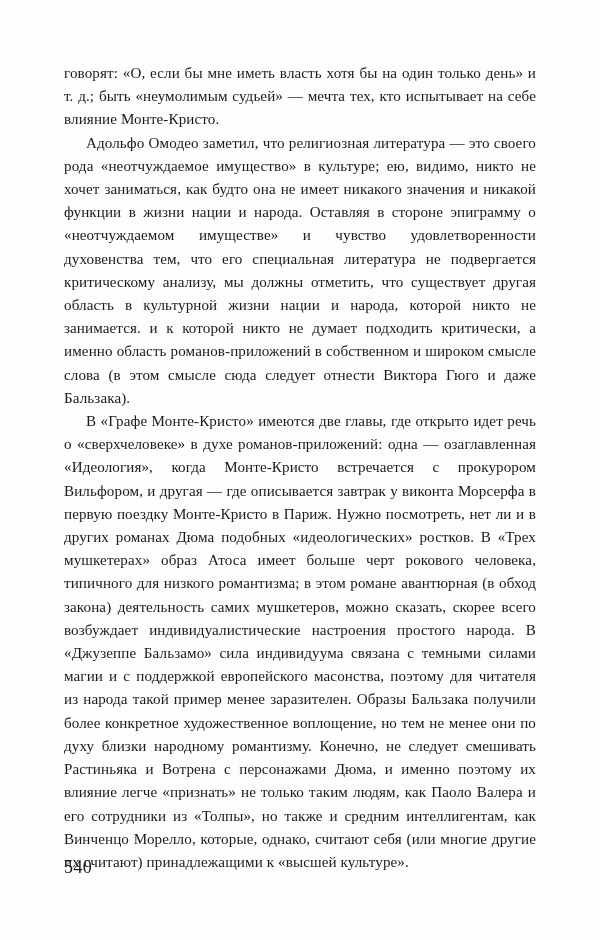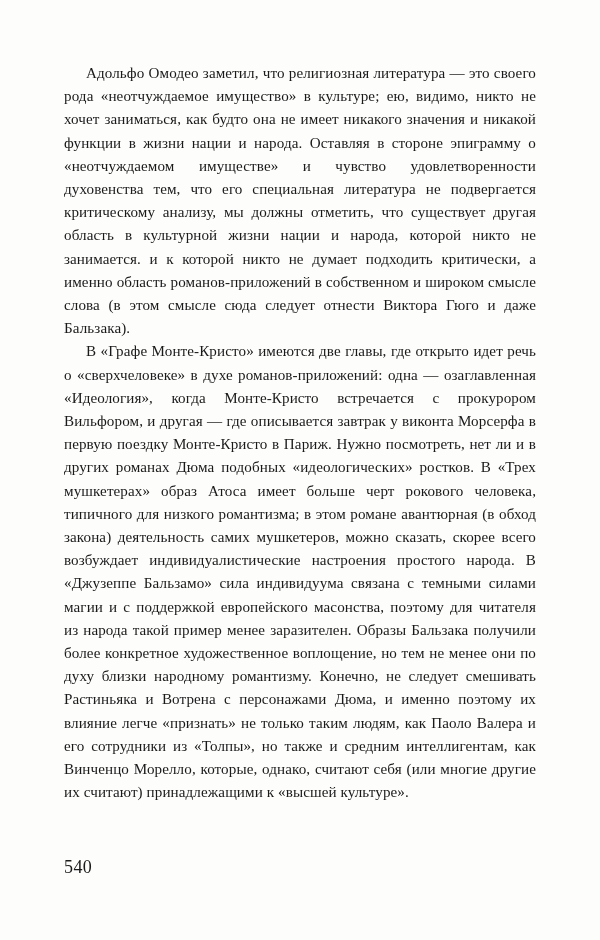--- a/index.html
+++ b/index.html
@@ -44,17 +44,18 @@
     font-size: 18px;
     color: #1a1a1a;
     letter-spacing: 0.4px;
   }
 </style>
 </head>
 <body>
 
 <div class="page">
   <div class="body-text">
+    <p>говорят: «О, если бы мне иметь власть хотя бы на один только день» и т. д.; быть «неумолимым судьей» — мечта тех, кто испытывает на себе влияние Монте-Кристо.</p>
     <p class="indent">Адольфо Омодео заметил, что религиозная литература — это своего рода «неотчуждаемое имущество» в культуре; ею, видимо, никто не хочет заниматься, как будто она не имеет никакого значения и никакой функции в жизни нации и народа. Оставляя в стороне эпиграмму о «неотчуждаемом имуществе» и чувство удовлетворенности духовенства тем, что его специальная литература не подвергается критическому анализу, мы должны отметить, что существует другая область в культурной жизни нации и народа, которой никто не занимается. и к которой никто не думает подходить критически, а именно область романов-приложений в собственном и широком смысле слова (в этом смысле сюда следует отнести Виктора Гюго и даже Бальзака).</p>
     <p class="indent">В «Графе Монте-Кристо» имеются две главы, где открыто идет речь о «сверхчеловеке» в духе романов-приложений: одна — озаглавленная «Идеология», когда Монте-Кристо встречается с прокурором Вильфором, и другая — где описывается завтрак у виконта Морсерфа в первую поездку Монте-Кристо в Париж. Нужно посмотреть, нет ли и в других романах Дюма подобных «идеологических» ростков. В «Трех мушкетерах» образ Атоса имеет больше черт рокового человека, типичного для низкого романтизма; в этом романе авантюрная (в обход закона) деятельность самих мушкетеров, можно сказать, скорее всего возбуждает индивидуалистические настроения простого народа. В «Джузеппе Бальзамо» сила индивидуума связана с темными силами магии и с поддержкой европейского масонства, поэтому для читателя из народа такой пример менее заразителен. Образы Бальзака получили более конкретное художественное воплощение, но тем не менее они по духу близки народному романтизму. Конечно, не следует смешивать Растиньяка и Вотрена с персонажами Дюма, и именно поэтому их влияние легче «признать» не только таким людям, как Паоло Валера и его сотрудники из «Толпы», но также и средним интеллигентам, как Винченцо Морелло, которые, однако, считают себя (или многие другие их считают) принадлежащими к «высшей культуре».</p>
   </div>
   <div class="folio">540</div>
 </div>
 
 </body></html>

